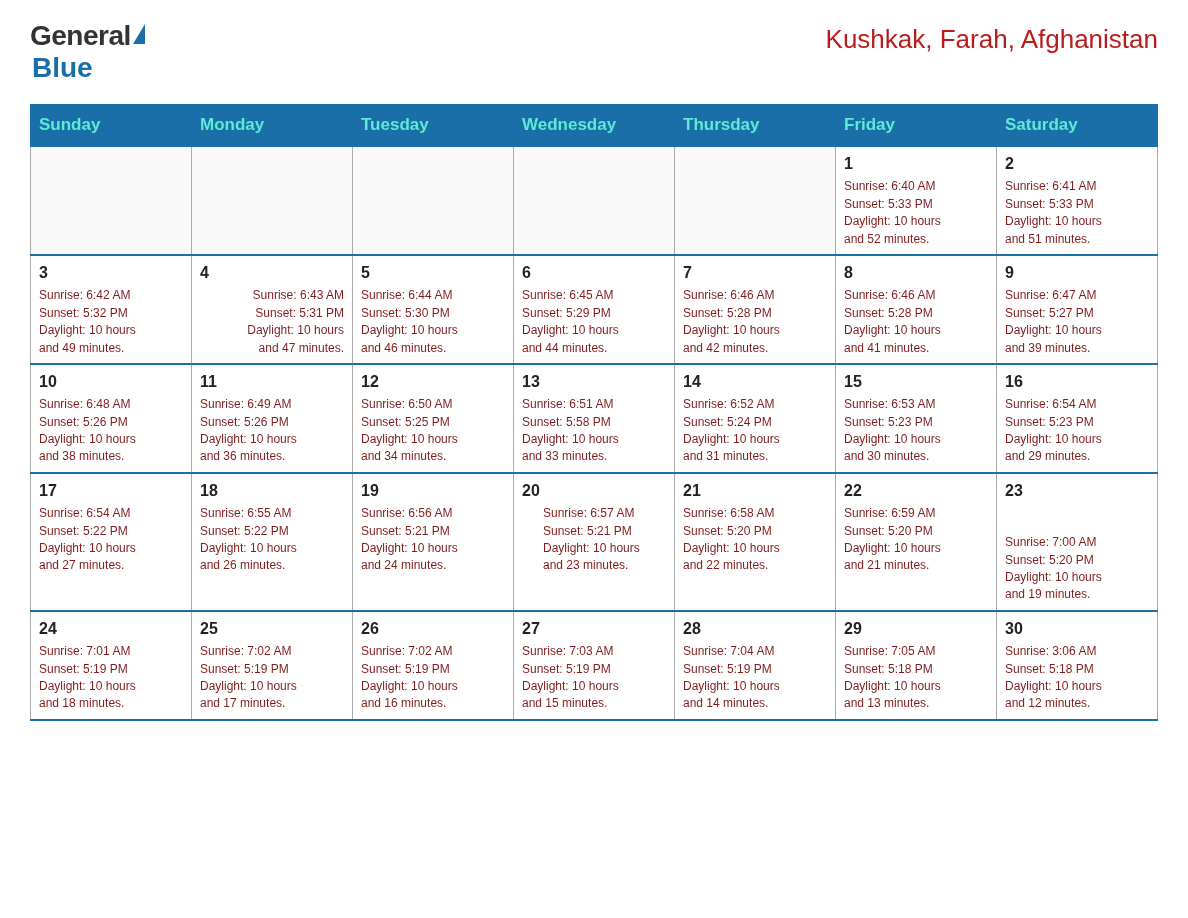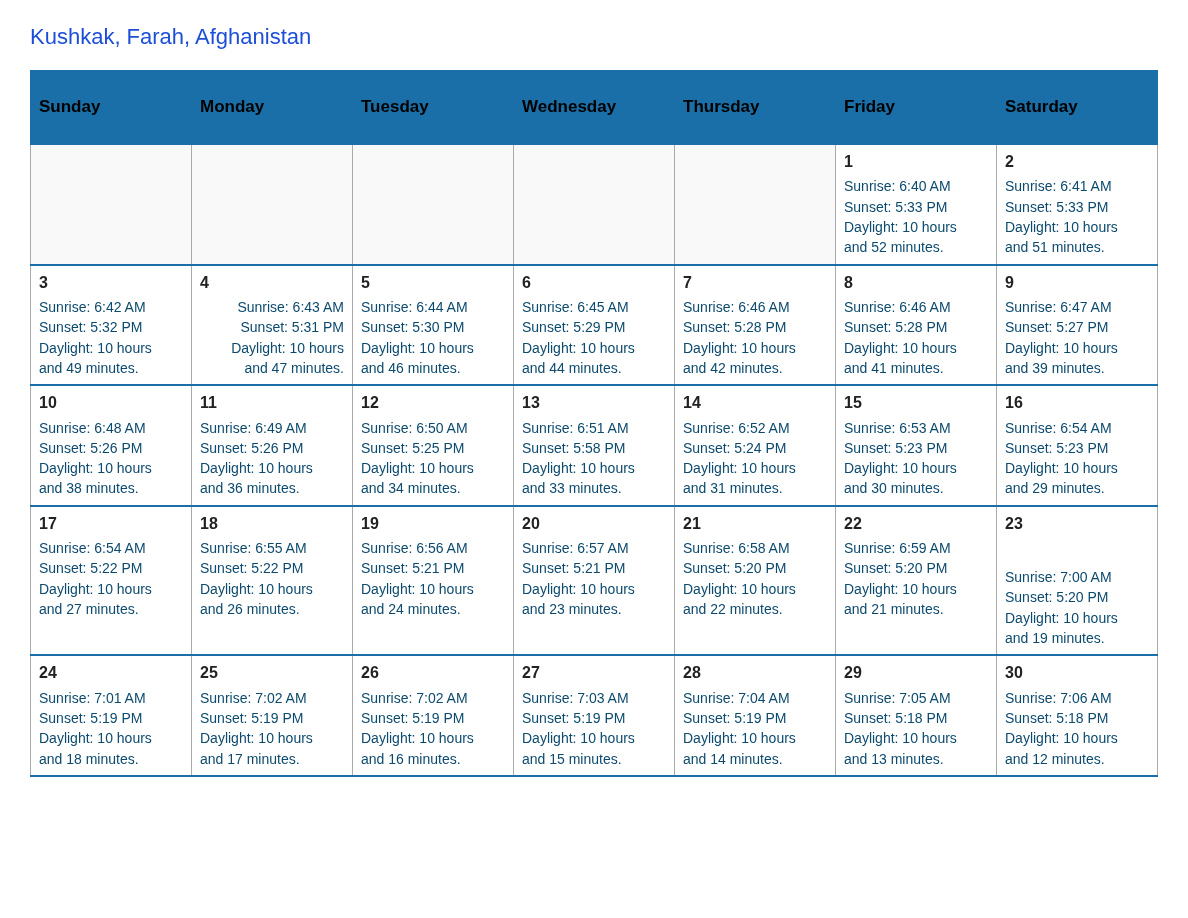--- a/index.html
+++ b/index.html
@@ -43,35 +43,35 @@
     .title-area {
       text-align: right;
     }
     .month-title {
       font-size: 52px;
       font-weight: bold;
       color: #222;
       line-height: 1.1;
     }
     .location-title {
-      font-size: 22px;
-      color: #1d4ed8;
+      font-size: 26px;
+      color: #b91c1c;
       margin-top: 4px;
     }
     .calendar {
       width: 100%;
       border-collapse: collapse;
       border: 1px solid #999;
     }
     .calendar th {
       background-color: #1a6fa8;
-      color: #000000;
+      color: #5eead4;
       font-size: 17px;
       font-weight: bold;
-      padding: 26px 8px;
+      padding: 10px 8px;
       text-align: left;
       border: 1px solid #1a6fa8;
     }
     .calendar td {
       vertical-align: top;
       border: 1px solid #aaa;
       padding: 6px 8px;
       width: 14.28%;
       min-height: 110px;
       font-size: 13px;
@@ -82,32 +82,41 @@
       border-bottom: 2px solid #1a6fa8;
     }
     .day-number {
       font-size: 16px;
       font-weight: bold;
       color: #222;
       display: block;
       margin-bottom: 3px;
     }
     .day-info {
-      font-size: 14px;
-      color: #0c4a6e;
+      font-size: 12px;
+      color: #7f1d1d;
       line-height: 1.45;
     }
     .empty-cell {
       background: #f9f9f9;
     }
   </style>
 </head>
 <body>
 
 <div class="header-area">
+  <div class="logo">
+    <div class="logo-top">
+      <span class="logo-general">General</span>
+      <div class="logo-triangle"></div>
+    </div>
+    <div style="display:flex; align-items:center; margin-left: 2px;">
+      <span style="font-size:28px; font-weight:bold; color:#1a6fa8;">Blue</span>
+    </div>
+  </div>
   <div class="title-area">
     <div class="location-title">Kushkak, Farah, Afghanistan</div>
   </div>
 </div>
 
 <table class="calendar">
   <thead>
     <tr>
 
     <th>Sunday</th>
@@ -261,21 +270,21 @@
         </td>
         <td>
           <span class="day-number">19</span>
           <div class="day-info" style="white-space: pre-line;">Sunrise: 6:56 AM
 Sunset: 5:21 PM
 Daylight: 10 hours
 and 24 minutes.</div>
         </td>
         <td>
           <span class="day-number">20</span>
-          <div class="day-info" style="white-space: pre-line;">Sunrise: 6:57 AM
+          <div class="day-info" style="white-space: pre-line; margin-left: 21px;">Sunrise: 6:57 AM
 Sunset: 5:21 PM
 Daylight: 10 hours
 and 23 minutes.</div>
         </td>
         <td>
           <span class="day-number">21</span>
           <div class="day-info" style="white-space: pre-line;">Sunrise: 6:58 AM
 Sunset: 5:20 PM
 Daylight: 10 hours
 and 22 minutes.</div>
@@ -333,20 +342,20 @@
         </td>
         <td>
           <span class="day-number">29</span>
           <div class="day-info" style="white-space: pre-line;">Sunrise: 7:05 AM
 Sunset: 5:18 PM
 Daylight: 10 hours
 and 13 minutes.</div>
         </td>
         <td>
           <span class="day-number">30</span>
-          <div class="day-info" style="white-space: pre-line;">Sunrise: 7:06 AM
+          <div class="day-info" style="white-space: pre-line;">Sunrise: 3:06 AM
 Sunset: 5:18 PM
 Daylight: 10 hours
 and 12 minutes.</div>
         </td>
       </tr>
     </tbody>
 </table>
 
 </body></html>

